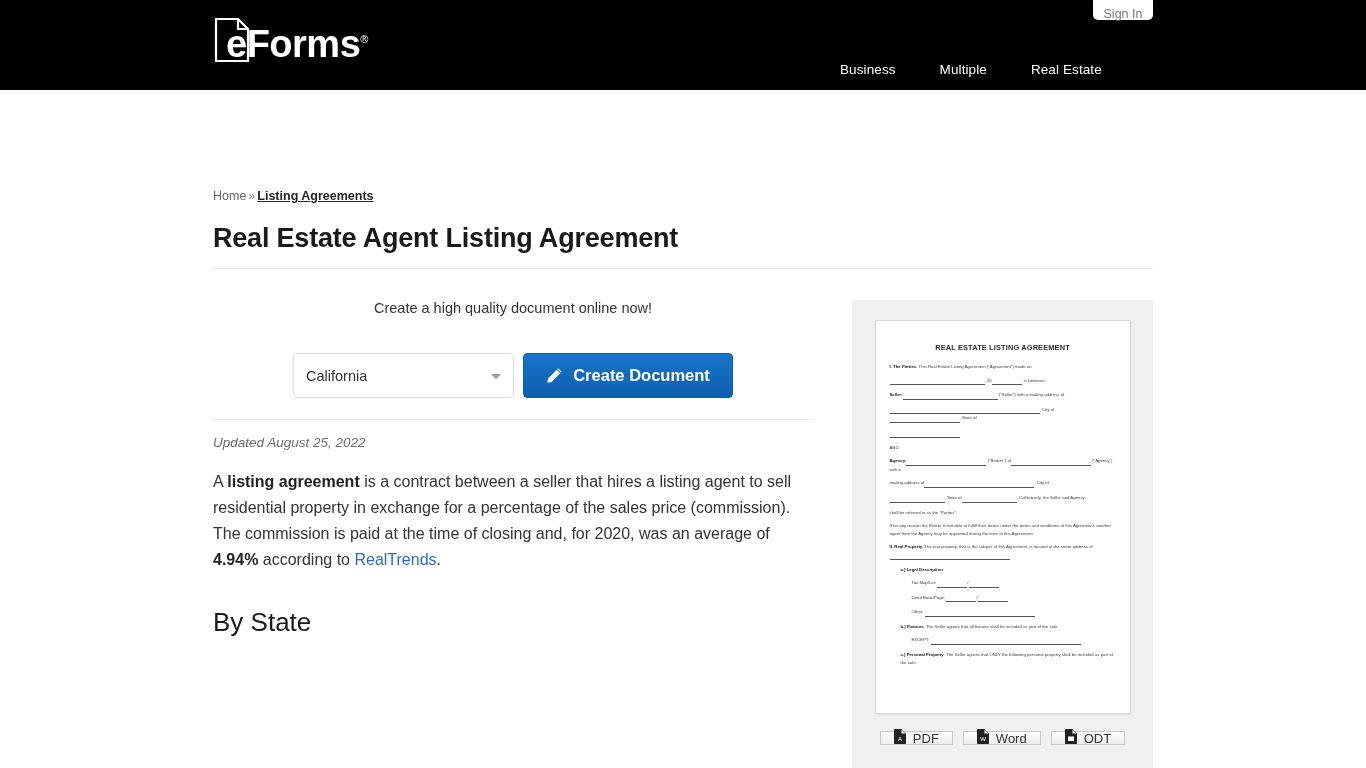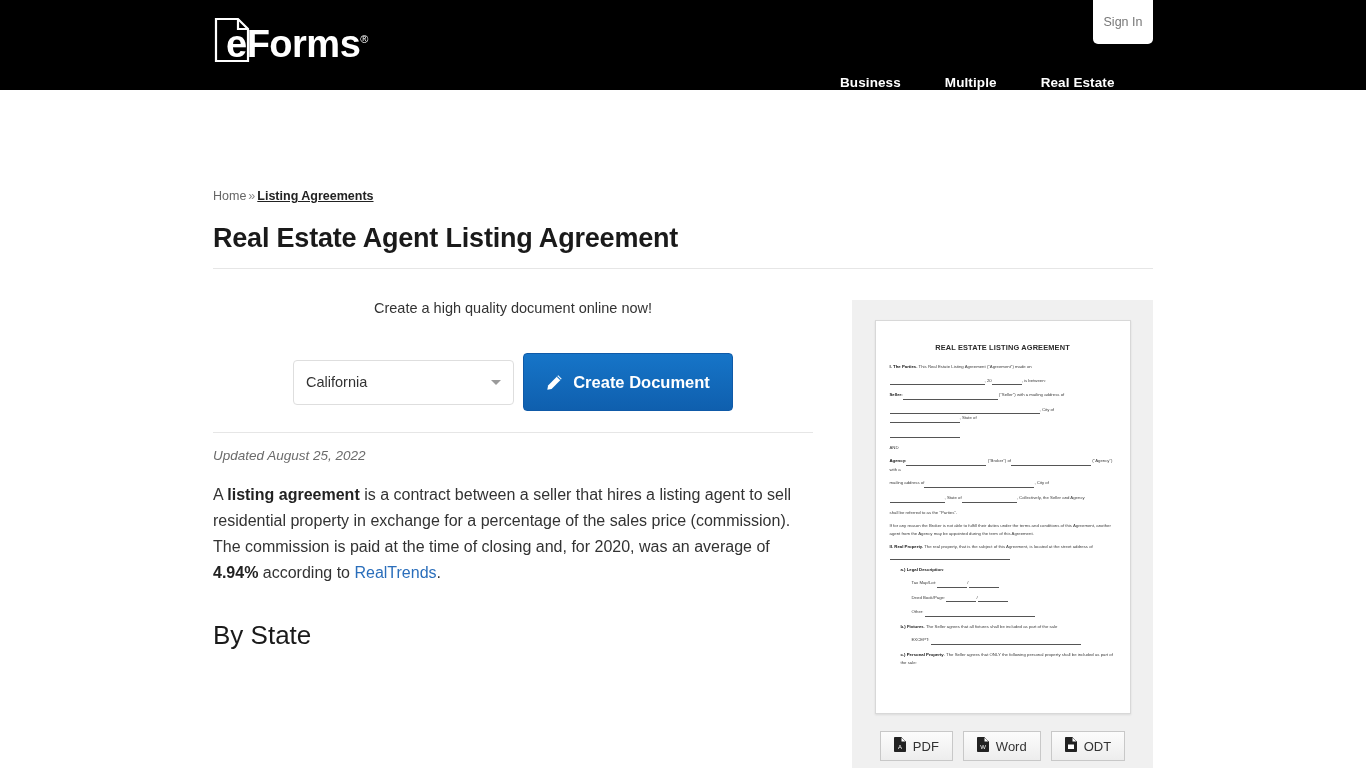--- a/index.html
+++ b/index.html
@@ -18,21 +18,21 @@
     height: 90px;
     background: #000000;
   }
   .signin-wrap {
     position: absolute;
     top: 0; left: 1093px;
     width: 60px;
   }
   .signin-btn {
     display: block;
-    width: 60px; height: 44px;
+    width: 60px; height: 20px;
     line-height: 26px;
     text-align: center;
     background: #ffffff;
     color: #777777;
     font-size: 12.5px;
     border: 0;
     border-radius: 0 0 5px 5px;
     cursor: pointer;
     font-family: "Liberation Sans", sans-serif;
   }
@@ -65,24 +65,23 @@
   }
   .main-nav {
     position: absolute;
     left: 840px; top: 62px;
     display: flex;
     gap: 44px;
   }
   .main-nav a {
     color: #ffffff;
     font-size: 13.5px;
-    font-weight: bold;
+    font-weight: normal;
     text-decoration: none;
     letter-spacing: 0.1px;
-    margin-top: 13px;
   }
 
   
   .page {
     position: relative;
     width: 1366px;
   }
 
   .breadcrumb {
     position: absolute;
@@ -147,21 +146,21 @@
   .caret {
     position: absolute;
     right: 12px; top: 50%;
     margin-top: -2px;
     width: 0; height: 0;
     border-left: 5px solid transparent;
     border-right: 5px solid transparent;
     border-top: 5px solid #9a9a9a;
   }
   .create-btn {
-    width: 210px; height: 58px;
+    width: 210px; height: 45px;
     border: 1px solid #0f5aa8;
     border-radius: 4px;
     background: linear-gradient(to bottom, #1675c8 0%, #0f5fae 100%);
     color: #ffffff;
     font-size: 16.5px;
     font-weight: bold;
     display: flex;
     align-items: center;
     justify-content: center;
     gap: 10px;
@@ -265,21 +264,21 @@
   .doc .ind1 { padding-left: 11px; }
   .doc .ind2 { padding-left: 22px; }
 
   .dl-row {
     margin-top: 17px;
     display: flex;
     justify-content: center;
     gap: 10px;
   }
   .dl-btn {
-    height: 30px;
+    height: 14px;
     padding: 0 13px;
     background: linear-gradient(to bottom, #fcfcfc 0%, #ededed 100%);
     border: 1px solid #c8c8c8;
     border-radius: 0;
     display: flex;
     align-items: center;
     gap: 7px;
     font-size: 13px;
     color: #333333;
     cursor: pointer;

